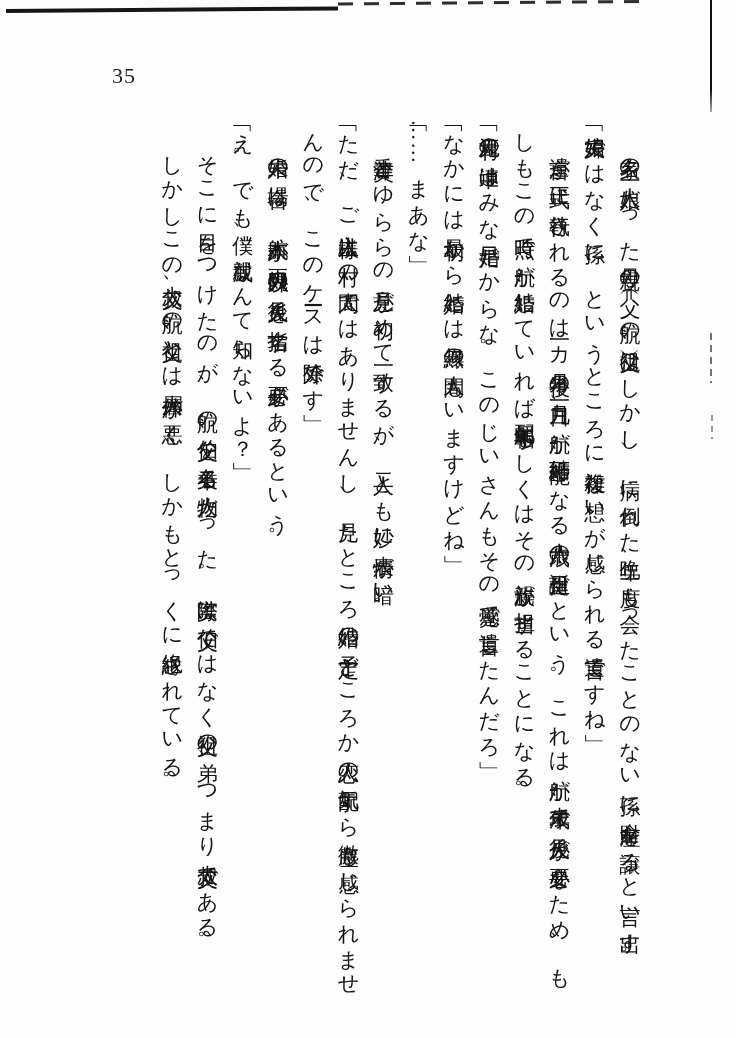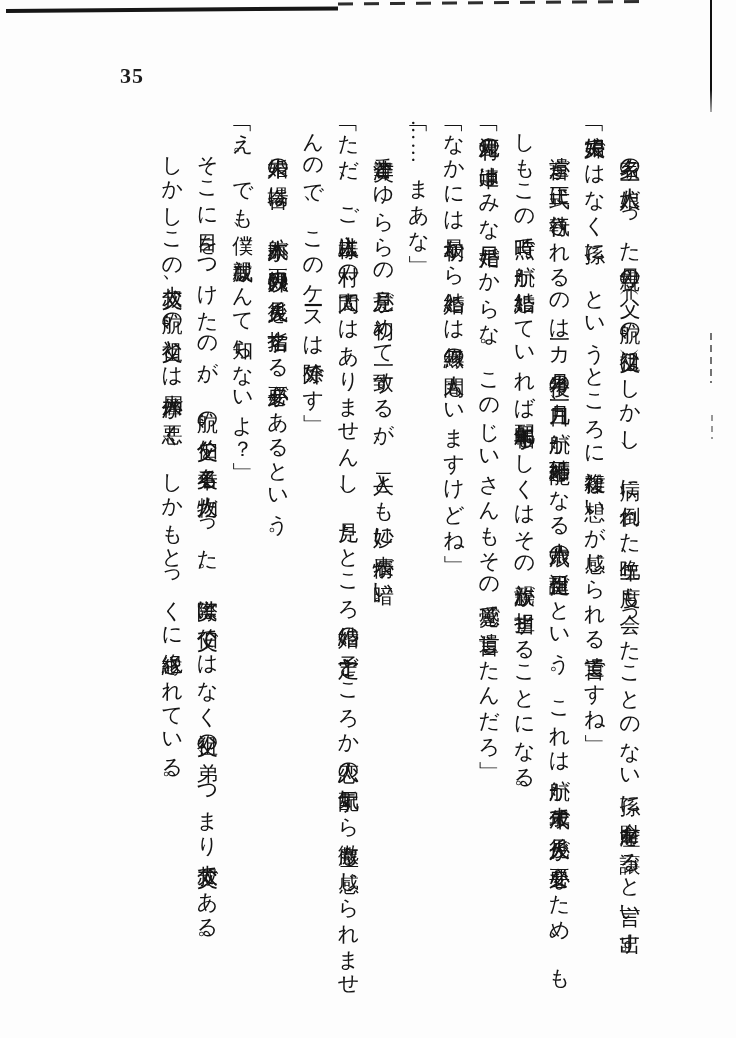--- a/index.html
+++ b/index.html
@@ -16,26 +16,25 @@
   .page {
     position: absolute;
     left: 0; top: 0;
     width: 736px;
     height: 1038px;
     background: #fdfdfd;
     overflow: hidden;
   }
   .page-number {
     position: absolute;
-    left: 120px;
+    left: 112px;
     top: 63px;
     font-size: 22px;
     color: #1c1c1c;
     letter-spacing: 1px;
-    font-weight: bold;
   }
   .text-block {
     position: absolute;
     top: 118px;
     right: 89px;
     height: 878px;
     writing-mode: vertical-rl;
     text-orientation: mixed;
     font-size: 21px;
     line-height: 35.2px;

